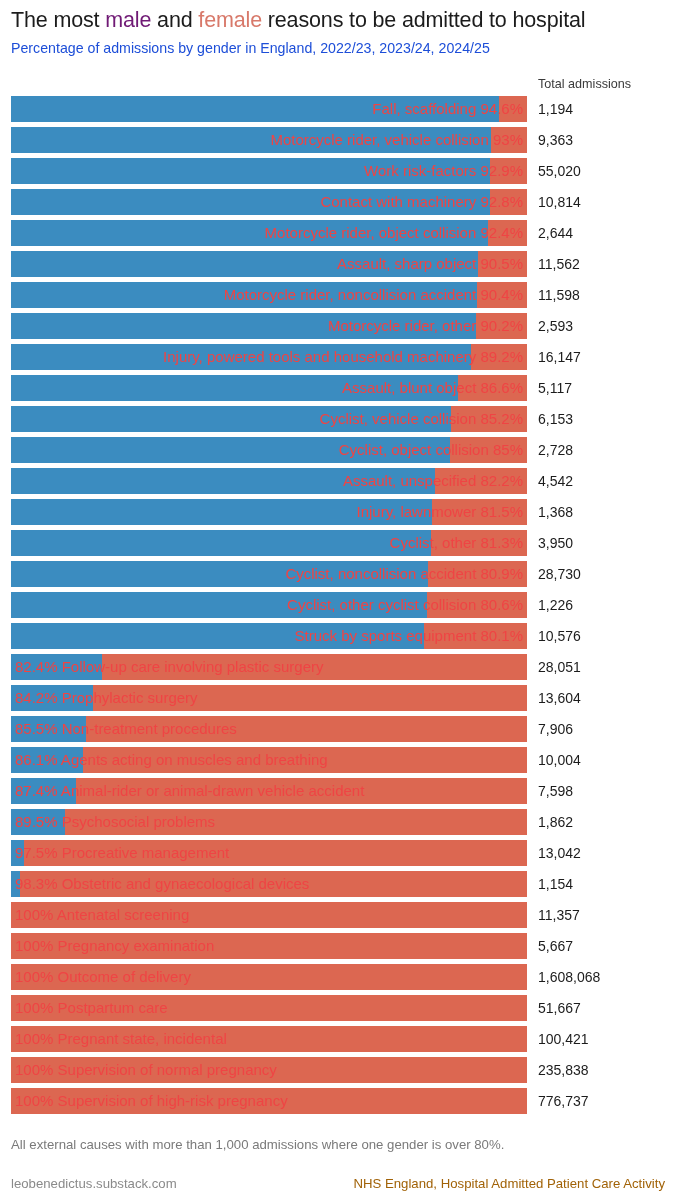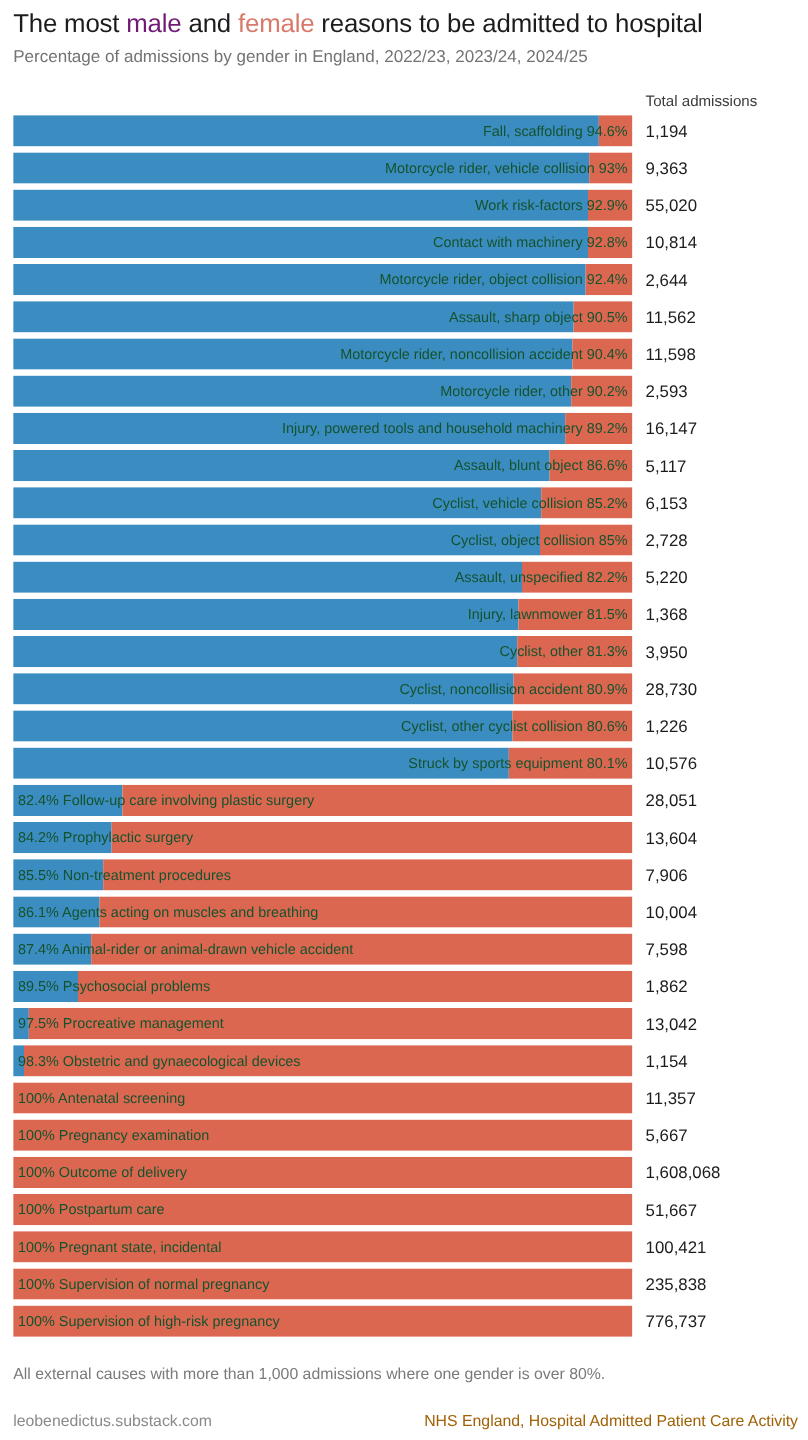--- a/index.html
+++ b/index.html
@@ -24,21 +24,21 @@
     font-weight: 400;
     color: #1c1c1c;
     white-space: nowrap;
     letter-spacing: -0.15px;
   }
   .title .male   { color: #701a75; }
   .title .female { color: #d8796a; }
   .subtitle {
     font-size: 14.2px;
     line-height: 20px;
-    color: #737373;
+    color: #1d4ed8;
     margin-top: 4px;
     white-space: nowrap;
   }
 
   
   .col-head {
     position: absolute;
     left: 538px;
     top: 77px;
     font-size: 12.6px;
@@ -74,22 +74,22 @@
   .seg-female {
     position: absolute;
     right: 0; top: 0; bottom: 0;
     background: #dc6751;
   }
   .bar-label {
     position: absolute;
     top: 0;
     height: 26px;
     line-height: 26px;
-    font-size: 12px;
-    color: #14532d;
+    font-size: 15px;
+    color: #ef4444;
     white-space: nowrap;
   }
   .bar-label.right-aligned { right: 4px; }
   .bar-label.left-aligned  { left: 4px; }
   .total {
     position: absolute;
     left: 538px;
     top: 0;
     height: 26px;
     line-height: 26px;
@@ -235,21 +235,21 @@
         <div class="bar-label right-aligned">Cyclist, object collision 85%</div>
       </div>
       <div class="total">2,728</div>
     </div>
     <div class="row">
       <div class="bar">
         <div class="seg-male" style="width: 82.2%; background: rgb(59, 140, 192);"></div>
         <div class="seg-female" style="width: 17.8%; background: rgb(220, 103, 81);"></div>
         <div class="bar-label right-aligned">Assault, unspecified 82.2%</div>
       </div>
-      <div class="total">5,220</div>
+      <div class="total">4,542</div>
     </div>
     <div class="row">
       <div class="bar">
         <div class="seg-male" style="width: 81.5%; background: rgb(59, 140, 192);"></div>
         <div class="seg-female" style="width: 18.5%; background: rgb(220, 103, 81);"></div>
         <div class="bar-label right-aligned">Injury, lawnmower 81.5%</div>
       </div>
       <div class="total">1,368</div>
     </div>
     <div class="row">

